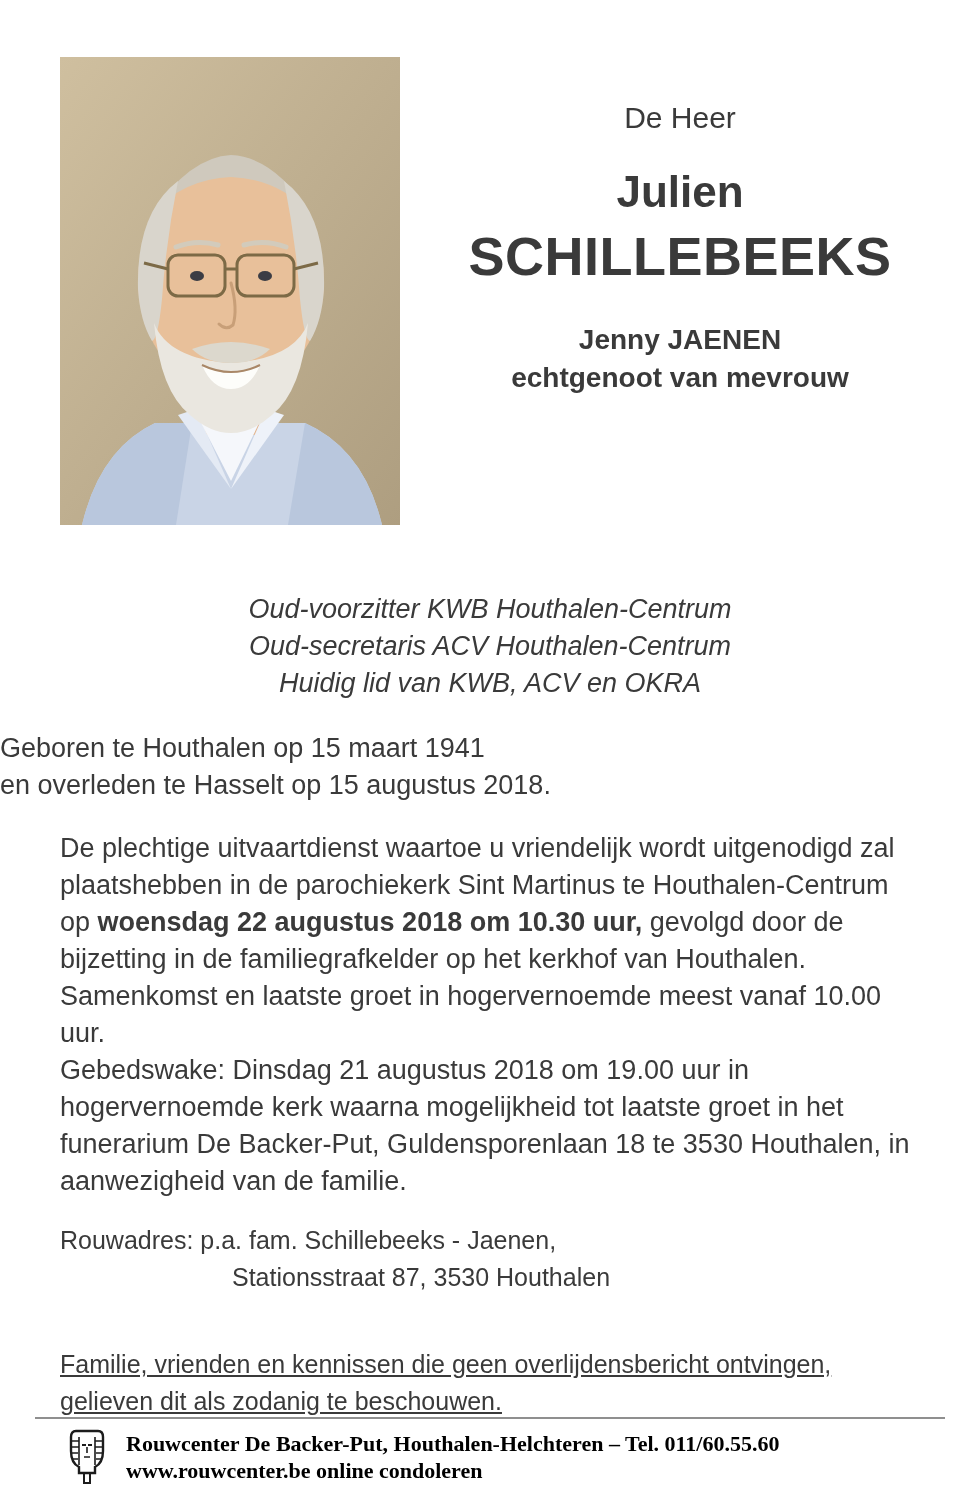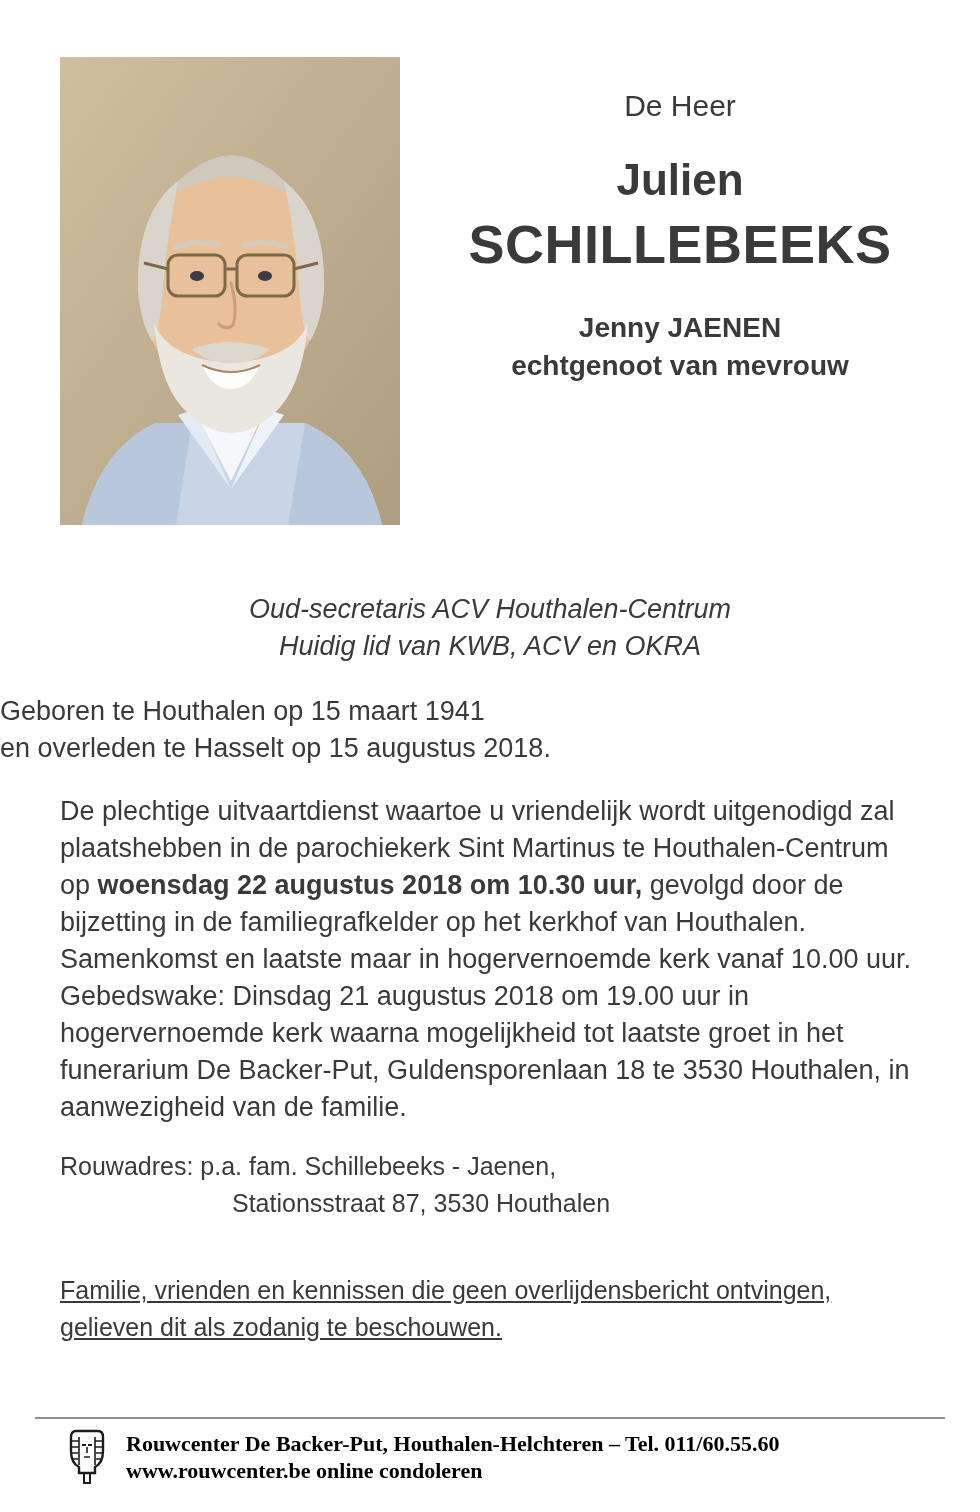--- a/index.html
+++ b/index.html
@@ -10,21 +10,21 @@
     margin:0 auto;
     background:#ffffff;
     color:#3a3a3a;
     font-family:"Liberation Sans", sans-serif;
     overflow:hidden;
   }
   .top-section { display:flex; padding:57px 20px 0 60px; }
   .photo-frame { flex:0 0 340px; width:340px; height:468px; overflow:hidden; }
   .right-col { flex:1; text-align:center; padding:0 16px; }
   .quote { font-style:italic; font-size:28px; line-height:37px; }
-  .salutation { margin-top:32px; font-size:30px; }
+  .salutation { margin-top:44px; font-size:30px; }
   .name-first { margin-top:24px; font-size:44px; font-weight:bold; line-height:66px; }
   .name-last  { font-size:54px; font-weight:bold; line-height:62px; letter-spacing:0.5px; }
   .spouse { margin-top:34px; font-size:28px; font-weight:bold; line-height:38px; }
 
   .titles { margin-top:66px; text-align:center; font-style:italic; font-size:27px; line-height:37px; }
   .dates  { margin-top:28px; text-align:left; font-size:27px; line-height:37px; }
 
   .body-block { margin:26px 60px 0 60px; font-size:27px; line-height:37px; text-align:left; }
   .body-block p { margin:0; }
   .rouwadres { margin:22px 60px 0 60px; font-size:25px; line-height:37px; }
@@ -104,32 +104,33 @@
       <div class="name-first">Julien</div>
       <div class="name-last">SCHILLEBEEKS</div>
       <div class="spouse">
         <div>Jenny JAENEN</div>
         <div>echtgenoot van mevrouw</div>
       </div>
     </div>
   </div>
 
   <div class="titles">
+    <div>Oud-voorzitter KWB Houthalen-Centrum</div>
     <div>Oud-secretaris ACV Houthalen-Centrum</div>
     <div>Huidig lid van KWB, ACV en OKRA</div>
   </div>
 
   <div class="dates">
     <div>Geboren te Houthalen op 15 maart 1941</div>
     <div>en overleden te Hasselt op 15 augustus 2018.</div>
   </div>
 
   <div class="body-block">
     <p><span>De plechtige uitvaartdienst waartoe u vriendelijk wordt uitgenodigd zal plaatshebben in de parochiekerk Sint Martinus te Houthalen-Centrum op </span><strong>woensdag 22 augustus 2018 om 10.30 uur,</strong><span> gevolgd door de bijzetting in de familiegrafkelder op het kerkhof van Houthalen.</span></p>
-    <p>Samenkomst en laatste maar in hogervernoemde kerk vanaf 10.00 uur.</p>
+    <p>Samenkomst en laatste groet in hogervernoemde meest vanaf 10.00 uur.</p>
     <p>Gebedswake: Dinsdag 21 augustus 2018 om 19.00 uur in hogervernoemde kerk waarna mogelijkheid tot laatste groet in het funerarium De Backer-Put, Guldensporenlaan 18 te 3530 Houthalen, in aanwezigheid van de familie.</p>
   </div>
 
   <div class="rouwadres">
     <div>Rouwadres: p.a. fam. Schillebeeks - Jaenen,</div>
     <div class="indent">Stationsstraat 87, 3530 Houthalen</div>
   </div>
 
   <div class="notice">Familie, vrienden en kennissen die geen overlijdensbericht ontvingen, gelieven dit als zodanig te beschouwen.</div>
 

